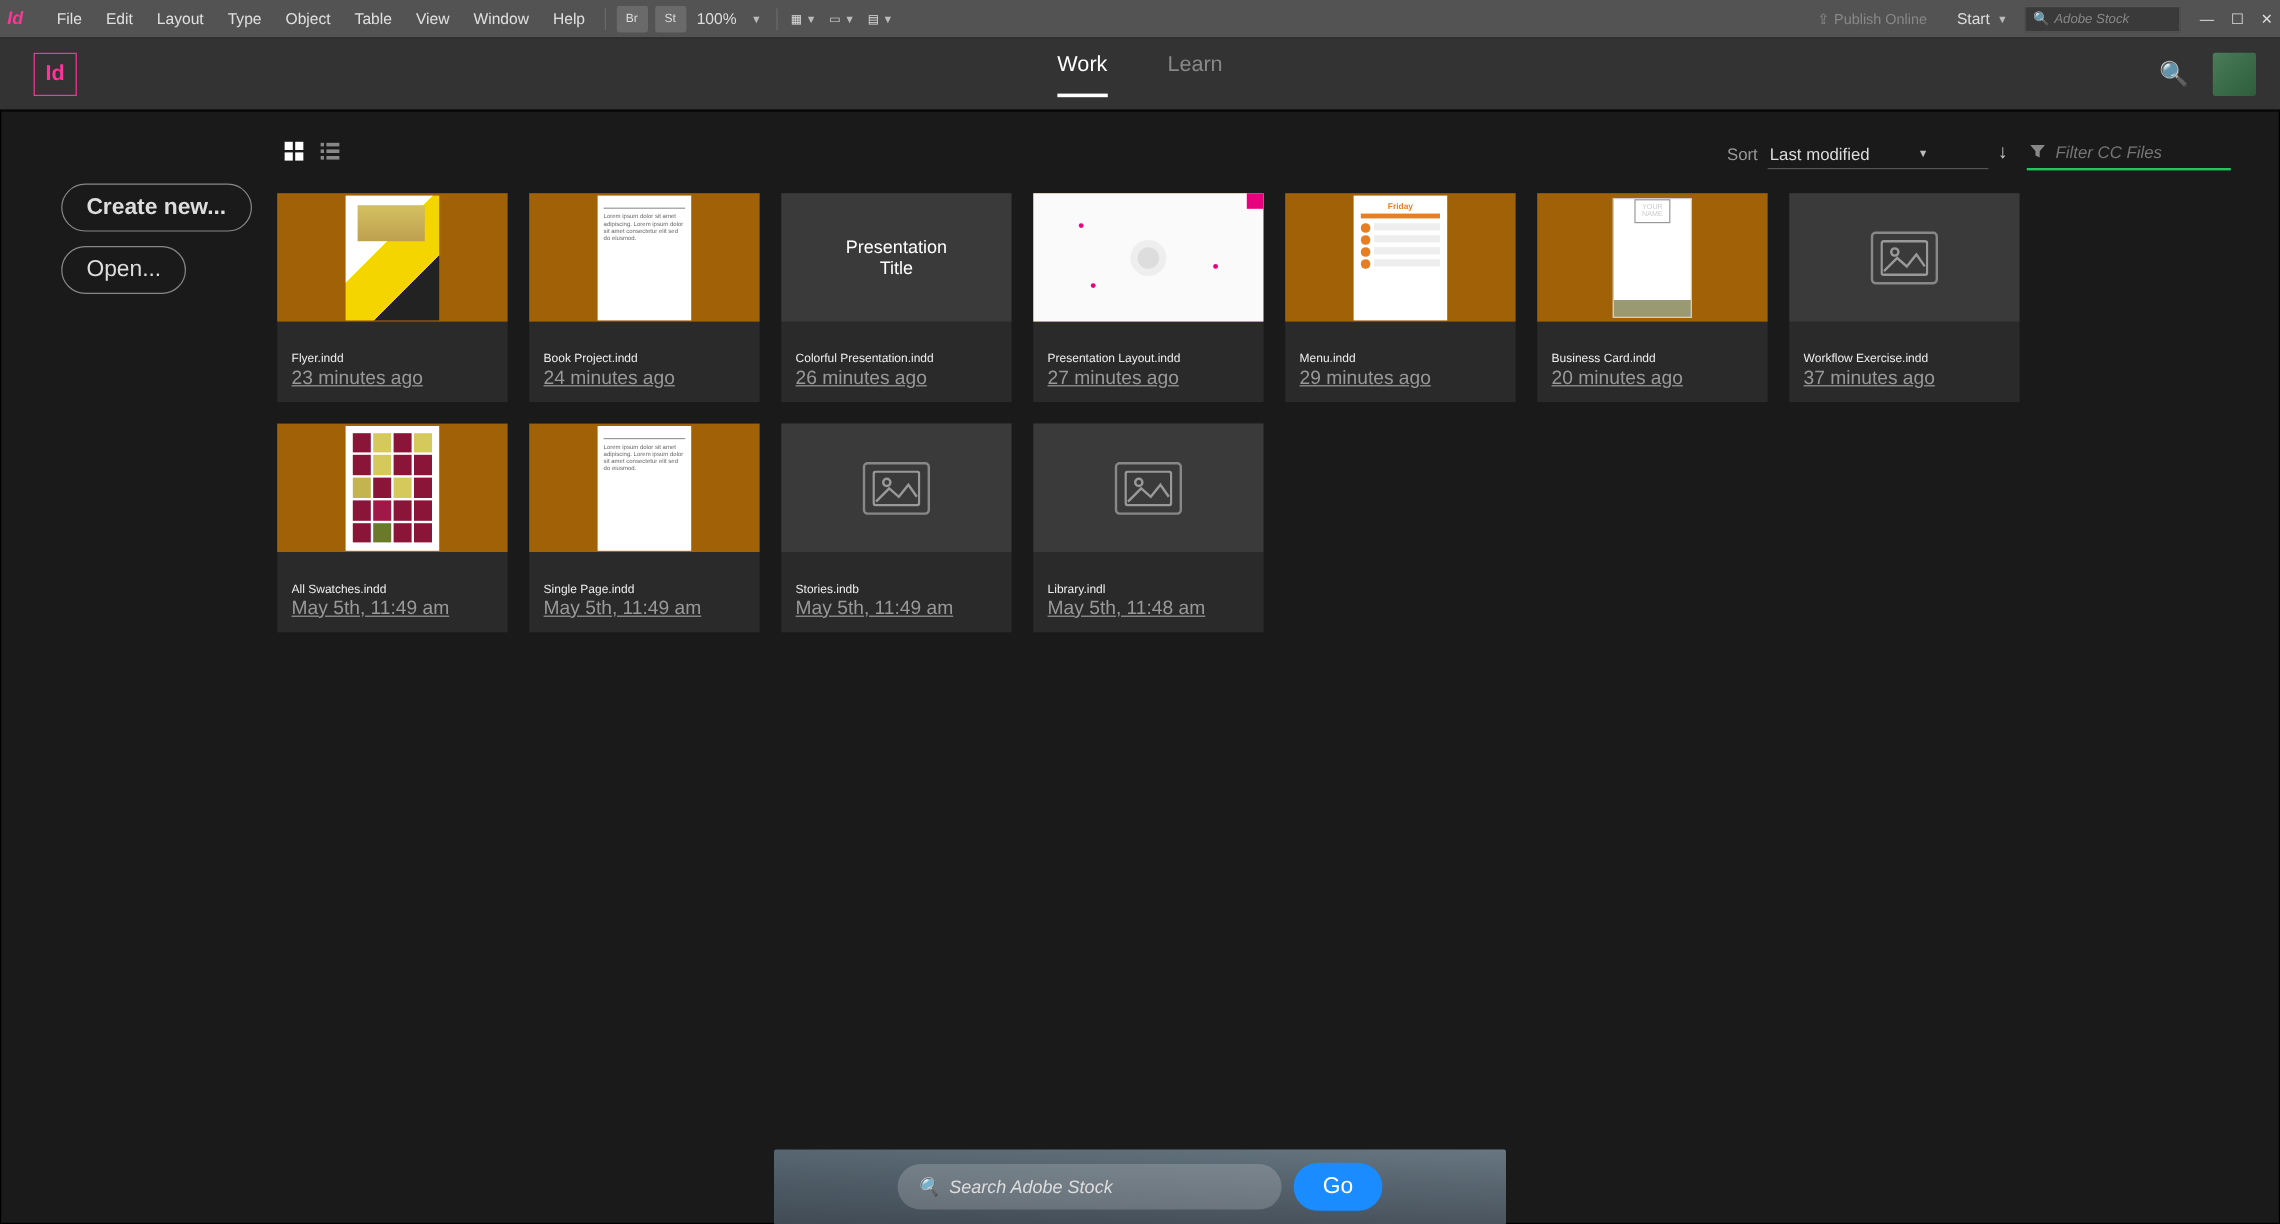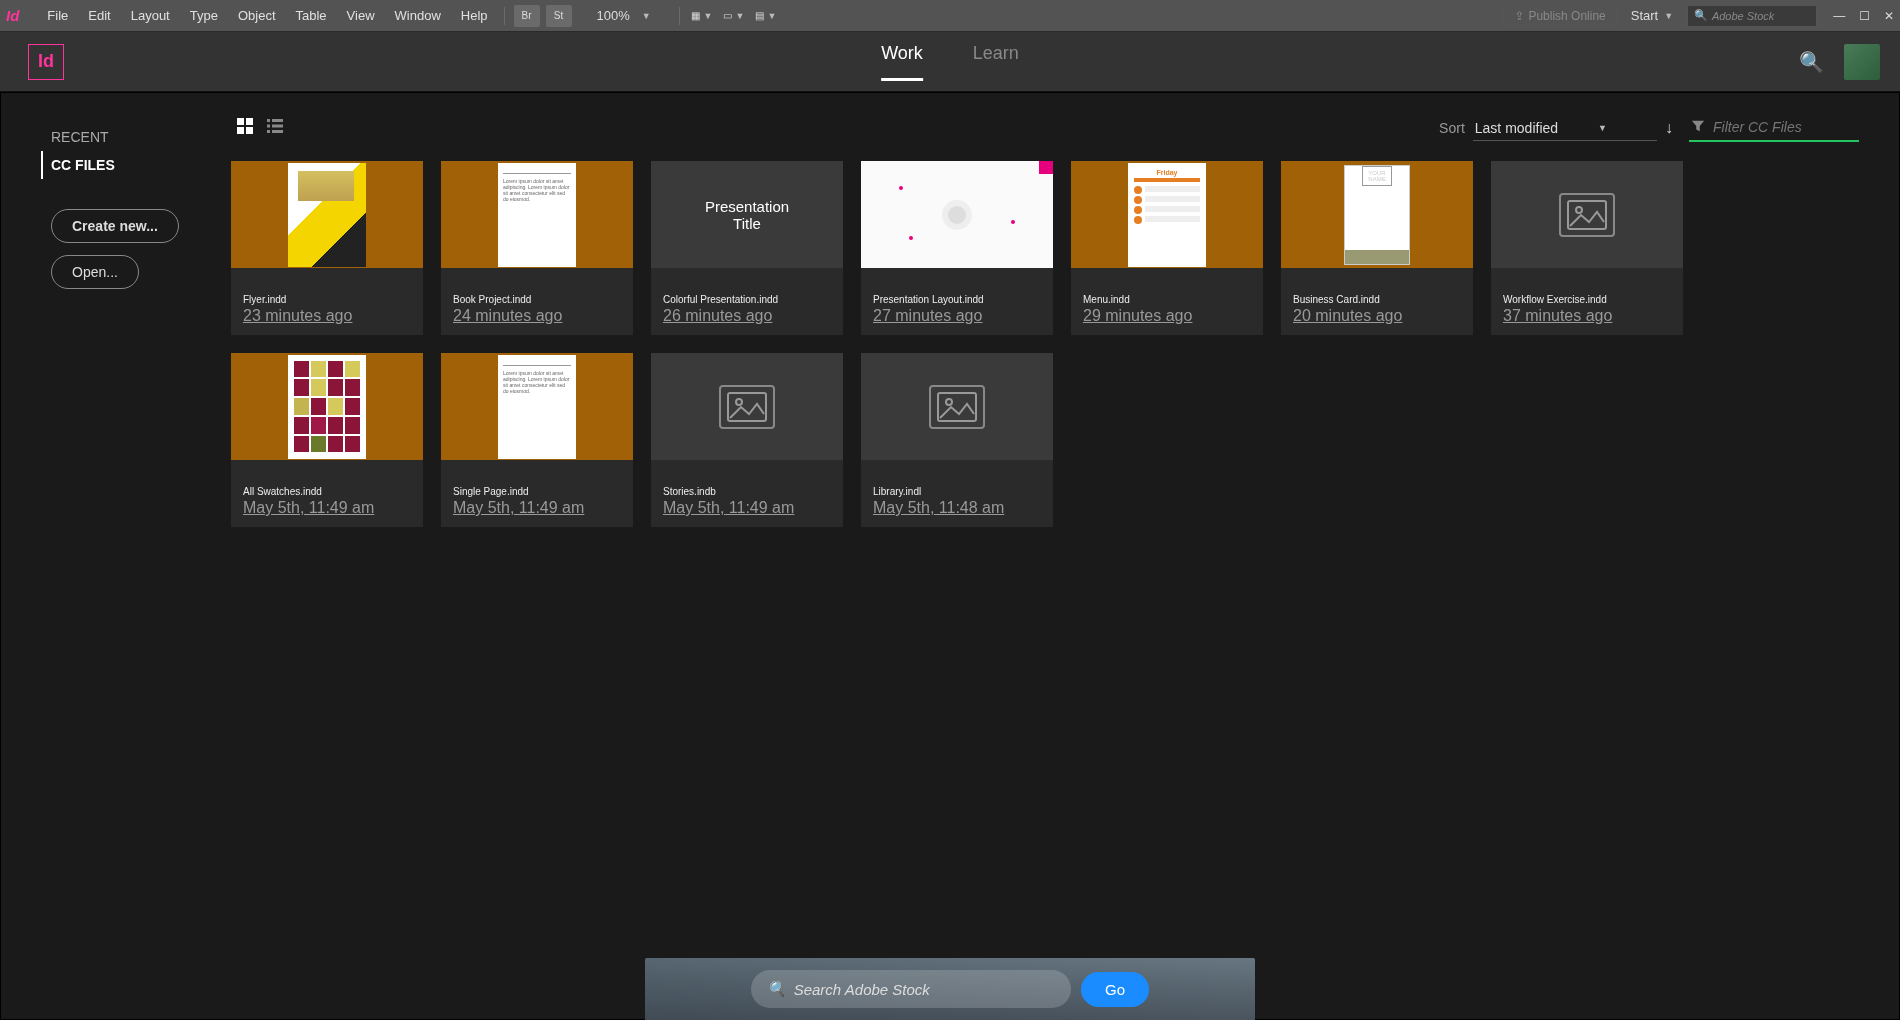--- a/index.html
+++ b/index.html
@@ -4,21 +4,21 @@
 <style>
 * { margin: 0; padding: 0; box-sizing: border-box; font-family: 'Segoe UI', Arial, sans-serif; }
 body { background: #1a1a1a; width: 1900px; height: 1020px; overflow: hidden; color: #ccc; position: relative; }
 
 
 .menubar { background: #535353; height: 32px; display: flex; align-items: center; padding: 0 6px; font-size: 13px; color: #ddd; border-bottom: 1px solid #2a2a2a; }
 .menubar .app-logo { color: #ff3399; font-weight: bold; font-size: 15px; margin-right: 18px; font-style: italic; }
 .menu-item { padding: 0 10px; cursor: pointer; color: #e0e0e0; }
 .menubar .divider { width: 1px; height: 18px; background: #6a6a6a; margin: 0 6px; }
 .icon-btn { width: 26px; height: 22px; background: #6a6a6a; display: flex; align-items: center; justify-content: center; margin: 0 3px; font-size: 10px; color: #ddd; border-radius: 2px; }
-.zoom { margin: 0 22px; display: flex; align-items: center; gap: 12px; }
+.zoom { margin: 0 6px; display: flex; align-items: center; gap: 12px; }
 .chevron-down { font-size: 9px; color: #bbb; }
 .menubar-right { margin-left: auto; display: flex; align-items: center; gap: 6px; }
 .publish-btn { color: #888; font-size: 12px; padding: 3px 10px; border: 1px solid #555; border-radius: 2px; display: flex; align-items: center; gap: 4px; }
 .start-btn { color: #ddd; font-size: 13px; padding: 3px 8px; display: flex; align-items: center; gap: 6px; }
 .stock-search { background: #3a3a3a; border: 1px solid #555; height: 22px; width: 130px; display: flex; align-items: center; padding: 0 6px; font-size: 11px; color: #888; gap: 4px; }
 .window-controls { display: flex; gap: 14px; margin-left: 10px; color: #ddd; font-size: 12px; }
 
 
 .subheader { background: #333; height: 60px; display: flex; align-items: center; padding: 0 20px; border-bottom: 1px solid #111; }
 .id-badge { width: 36px; height: 36px; border: 1px solid #ff3399; display: flex; align-items: center; justify-content: center; color: #ff3399; font-weight: bold; font-size: 18px; margin-left: 8px; }
@@ -31,21 +31,21 @@
 
 
 .content { position: absolute; top: 92px; left: 0; right: 0; bottom: 0; background: #1a1a1a; display: flex; border: 1px solid #000; }
 
 
 .sidebar { width: 230px; padding: 30px 0 0 50px; }
 .sidebar-nav { font-size: 14px; }
 .sidebar-item { color: #aaa; padding: 6px 0; cursor: pointer; }
 .sidebar-item.active { color: #fff; font-weight: 600; border-left: 2px solid #fff; padding-left: 8px; margin-left: -10px; }
 .sidebar-buttons { margin-top: 30px; display: flex; flex-direction: column; gap: 12px; }
-.sidebar-btn { border: 1px solid #888; border-radius: 20px; padding: 8px 20px; color: #ddd; font-size: 14px; background: transparent; cursor: pointer; width: fit-content; }
+.sidebar-btn { border: 1px solid #888; border-radius: 20px; padding: 8px 20px; color: #ddd; font-size: 19px; background: transparent; cursor: pointer; width: fit-content; }
 .sidebar-btn.primary { font-weight: 600; }
 
 
 .main { flex: 1; padding: 20px 40px 0 0; }
 .toolbar { display: flex; align-items: center; margin-bottom: 18px; height: 30px; }
 .view-toggle { display: flex; gap: 14px; margin-left: 6px; }
 .view-btn { color: #888; font-size: 16px; cursor: pointer; }
 .view-btn.active { color: #fff; }
 .toolbar-right { margin-left: auto; display: flex; align-items: center; gap: 16px; }
 .sort-group { display: flex; align-items: center; gap: 8px; font-size: 14px; }
@@ -65,21 +65,21 @@
 .thumb-placeholder { width: 56px; height: 44px; border: 2px solid #888; border-radius: 4px; display: flex; align-items: center; justify-content: center; }
 .thumb-placeholder svg { width: 40px; height: 30px; }
 .file-meta { padding: 10px 12px 10px; }
 .file-name { color: #eee; font-size: 10px; font-weight: 500; white-space: nowrap; overflow: hidden; text-overflow: ellipsis; margin-top: 16px; }
 .file-time { color: #999; font-size: 16px; margin-top: 2px; text-decoration: underline; }
 
 
 .stock-banner { position: absolute; bottom: 0; left: 50%; transform: translateX(-50%); width: 610px; height: 62px; background: linear-gradient(to right, #4a5560, #6a7580); display: flex; align-items: center; justify-content: center; gap: 10px; border-top-left-radius: 2px; border-top-right-radius: 2px; overflow: hidden; }
 .stock-banner::before { content: ""; position: absolute; inset: 0; background: linear-gradient(rgba(100,120,130,0.5), rgba(60,70,80,0.7)); }
 .stock-search-big { position: relative; background: rgba(255,255,255,0.18); border-radius: 22px; height: 38px; width: 320px; display: flex; align-items: center; padding: 0 16px; color: #ddd; font-style: italic; font-size: 15px; gap: 8px; }
-.go-btn { position: relative; background: #1a8cff; color: #fff; border-radius: 20px; padding: 9px 24px; font-size: 15px; border: none; cursor: pointer; }
+.go-btn { position: relative; background: #1a8cff; color: #fff; border-radius: 20px; padding: 9px 24px; font-size: 19px; border: none; cursor: pointer; }
 
 
 .flyer-thumb { width: 78px; height: 104px; background: linear-gradient(135deg, #fff 0%, #fff 40%, #f5d500 40%, #f5d500 70%, #222 70%, #222 100%); position: relative; }
 .flyer-thumb::before { content: ""; position: absolute; top: 8px; left: 10px; width: 56px; height: 30px; background: linear-gradient(#d4c060, #bfa050); }
 
 .menu-thumb { width: 78px; height: 104px; background: #fff; display: flex; flex-direction: column; padding: 6px; gap: 2px; font-size: 5px; }
 .menu-thumb .line { height: 4px; background: #e67e22; margin-bottom: 2px; }
 .menu-thumb .row { display: flex; gap: 3px; }
 .menu-thumb .dot { width: 8px; height: 8px; background: #e67e22; border-radius: 50%; }
 
@@ -155,24 +155,20 @@
     <div class="tab">Learn</div>
   </div>
   <div class="subheader-right">
     <span class="search-icon-big">🔍</span>
     <div class="avatar"></div>
   </div>
 </div>
 
 <div class="content">
   <div class="sidebar">
-    <div class="sidebar-nav">
-      <div class="sidebar-item">RECENT</div>
-      <div class="sidebar-item active">CC FILES</div>
-    </div>
     <div class="sidebar-buttons">
       <button class="sidebar-btn primary">Create new...</button>
       <button class="sidebar-btn">Open...</button>
     </div>
   </div>
 
   <div class="main">
     <div class="toolbar">
       <div class="view-toggle">
         <span class="view-btn active">

